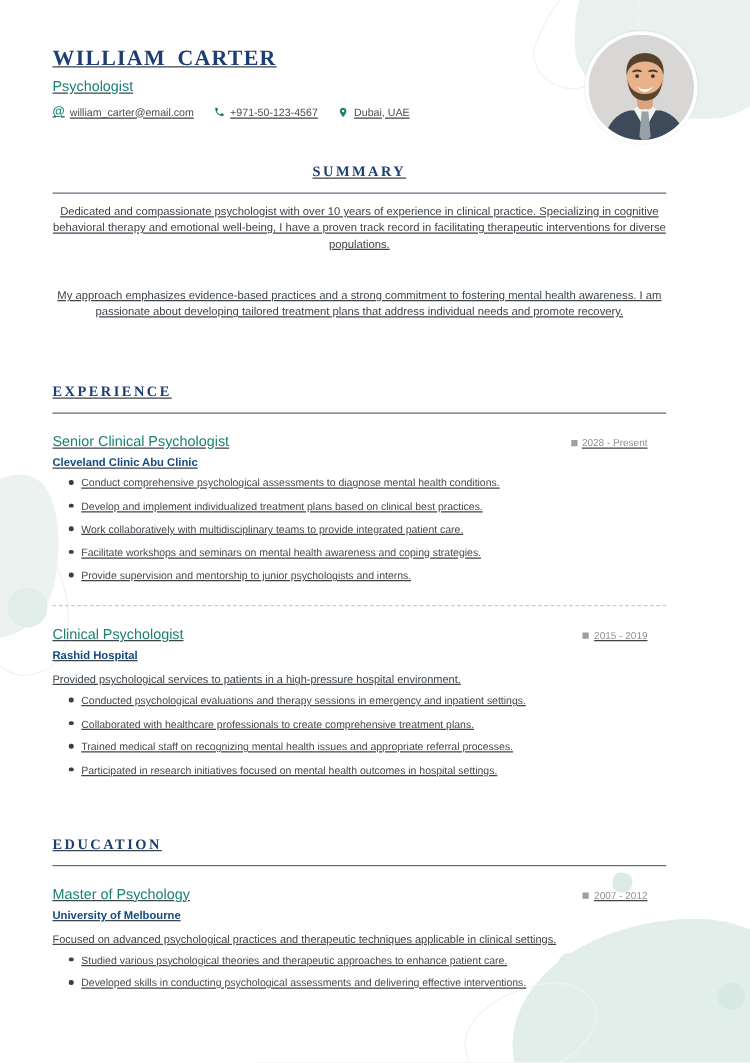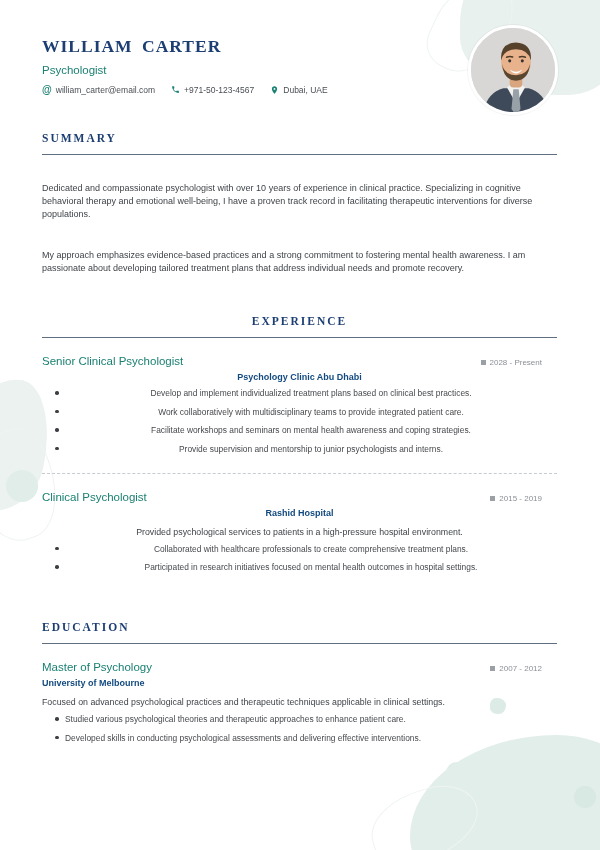--- a/index.html
+++ b/index.html
@@ -20,21 +20,21 @@
   .blob-left { top:378px; left:-38px; width:85px; height:135px; background:#ebf2ef; border-radius:55% 45% 60% 40% / 50% 60% 40% 50%; transform:rotate(12deg); }
   .leaf-outline-left { top:430px; left:-20px; width:75px; height:110px; border:1px solid #eef4f1; border-radius:65% 35% 55% 45% / 55% 45% 65% 35%; transform:rotate(-18deg); }
   .dot-left { top:470px; left:6px; width:32px; height:32px; background:#e0ede8; border-radius:50%; }
   .dot-edu-1 { top:698px; left:490px; width:16px; height:16px; background:#dcebe5; border-radius:40% 60% 50% 50% / 50% 50% 60% 40%; }
   .dot-edu-2 { top:762px; left:446px; width:22px; height:22px; background:#dfece7; border-radius:50%; }
   .blob-bottom-right { bottom:-70px; right:-55px; width:245px; height:185px; background:#e2eeea; border-radius:60% 40% 45% 55% / 55% 45% 55% 45%; }
   .dot-bottom { bottom:42px; right:4px; width:22px; height:22px; background:#d8e8e2; border-radius:50%; }
   .leaf-outline-bottom { bottom:-10px; right:120px; width:110px; height:70px; border:1px solid #eef4f1; border-radius:60% 40% 70% 30% / 55% 45% 60% 40%; transform:rotate(-15deg); }
 
   
-  .content { position:relative; padding:36px 43px 0 42px; }
+  .content { position:relative; padding:36px 67px 0 42px;text-decoration:underline; }
 
   
   .name {
     font-family:"Liberation Serif", serif;
     font-size:17.5px; font-weight:bold; letter-spacing:1px;
     color:#1c3e73; word-spacing:4px;
   }
   .job-title { margin-top:7px; font-size:11.5px; color:#1b8173; }
   .contact-row { margin-top:8px; display:flex; align-items:center; gap:16px; font-size:8.5px; color:#4a4f54; }
   .contact-item { display:flex; align-items:center; gap:4px; }
@@ -51,26 +51,26 @@
   
   .section { margin-top:0; }
   .section-heading {
     font-family:"Liberation Serif", serif;
     font-size:11.5px; font-weight:bold; letter-spacing:2px;
     color:#1c3e73;
   }
   .section-rule { border:none; border-top:1px solid #5f6f80; margin-top:10px; }
 
   
-  .summary-section { margin-top:37px; }
-  .summary-p { margin-top:27px; font-size:9px; line-height:13px; color:#3f4449; }
+  .summary-section { margin-top:37px;text-align:center; }
+  .summary-p { margin-top:8px; font-size:9px; line-height:13px; color:#3f4449; }
   .summary-p + .summary-p { margin-top:28px; }
 
   
-  .experience-section { margin-top:40px;text-align:center; }
+  .experience-section { margin-top:52px; }
   .education-section { margin-top:49px; }
   .item { margin-top:17px; }
   .item-head { display:flex; justify-content:space-between; align-items:baseline;gap:29px; }
   .item-title { font-size:11.5px; color:#1b8173; }
   .item-dates { font-size:8px; color:#8b9096; display:flex; align-items:center; gap:4px; padding-right:15px; }
   .date-square { width:5px; height:5px; background:#9aa0a6; display:inline-block; }
   .item-company { margin-top:5px; font-size:9px; font-weight:bold; color:#124a80; }
   .item-desc { margin-top:8px; font-size:8.8px; line-height:12px; color:#3f4449; }
   .bullets { list-style:none; margin-top:6px; }
   .bullets li {
@@ -168,43 +168,46 @@
       <hr class="section-rule">
 
       <div class="item">
         <div class="item-head">
           <span class="item-title">Senior Clinical Psychologist</span>
           <span class="item-dates">
             <span class="date-square"></span>
             <span>2028 - Present</span>
           </span>
         </div>
-        <div class="item-company">Psychology Clinic Abu Dhabi</div>
+        <div class="item-company">Cleveland Clinic Abu Clinic</div>
         <ul class="bullets">
+          <li>Conduct comprehensive psychological assessments to diagnose mental health conditions.</li>
           <li>Develop and implement individualized treatment plans based on clinical best practices.</li>
           <li>Work collaboratively with multidisciplinary teams to provide integrated patient care.</li>
           <li>Facilitate workshops and seminars on mental health awareness and coping strategies.</li>
           <li>Provide supervision and mentorship to junior psychologists and interns.</li>
         </ul>
       </div>
 
       <hr class="item-sep">
 
       <div class="item">
         <div class="item-head">
           <span class="item-title">Clinical Psychologist</span>
           <span class="item-dates">
             <span class="date-square"></span>
             <span>2015 - 2019</span>
           </span>
         </div>
         <div class="item-company">Rashid Hospital</div>
         <div class="item-desc">Provided psychological services to patients in a high-pressure hospital environment.</div>
         <ul class="bullets">
+          <li>Conducted psychological evaluations and therapy sessions in emergency and inpatient settings.</li>
           <li>Collaborated with healthcare professionals to create comprehensive treatment plans.</li>
+          <li>Trained medical staff on recognizing mental health issues and appropriate referral processes.</li>
           <li>Participated in research initiatives focused on mental health outcomes in hospital settings.</li>
         </ul>
       </div>
     </div>
 
     <div class="section education-section">
       <div class="section-heading">EDUCATION</div>
       <hr class="section-rule">
 
       <div class="item">

